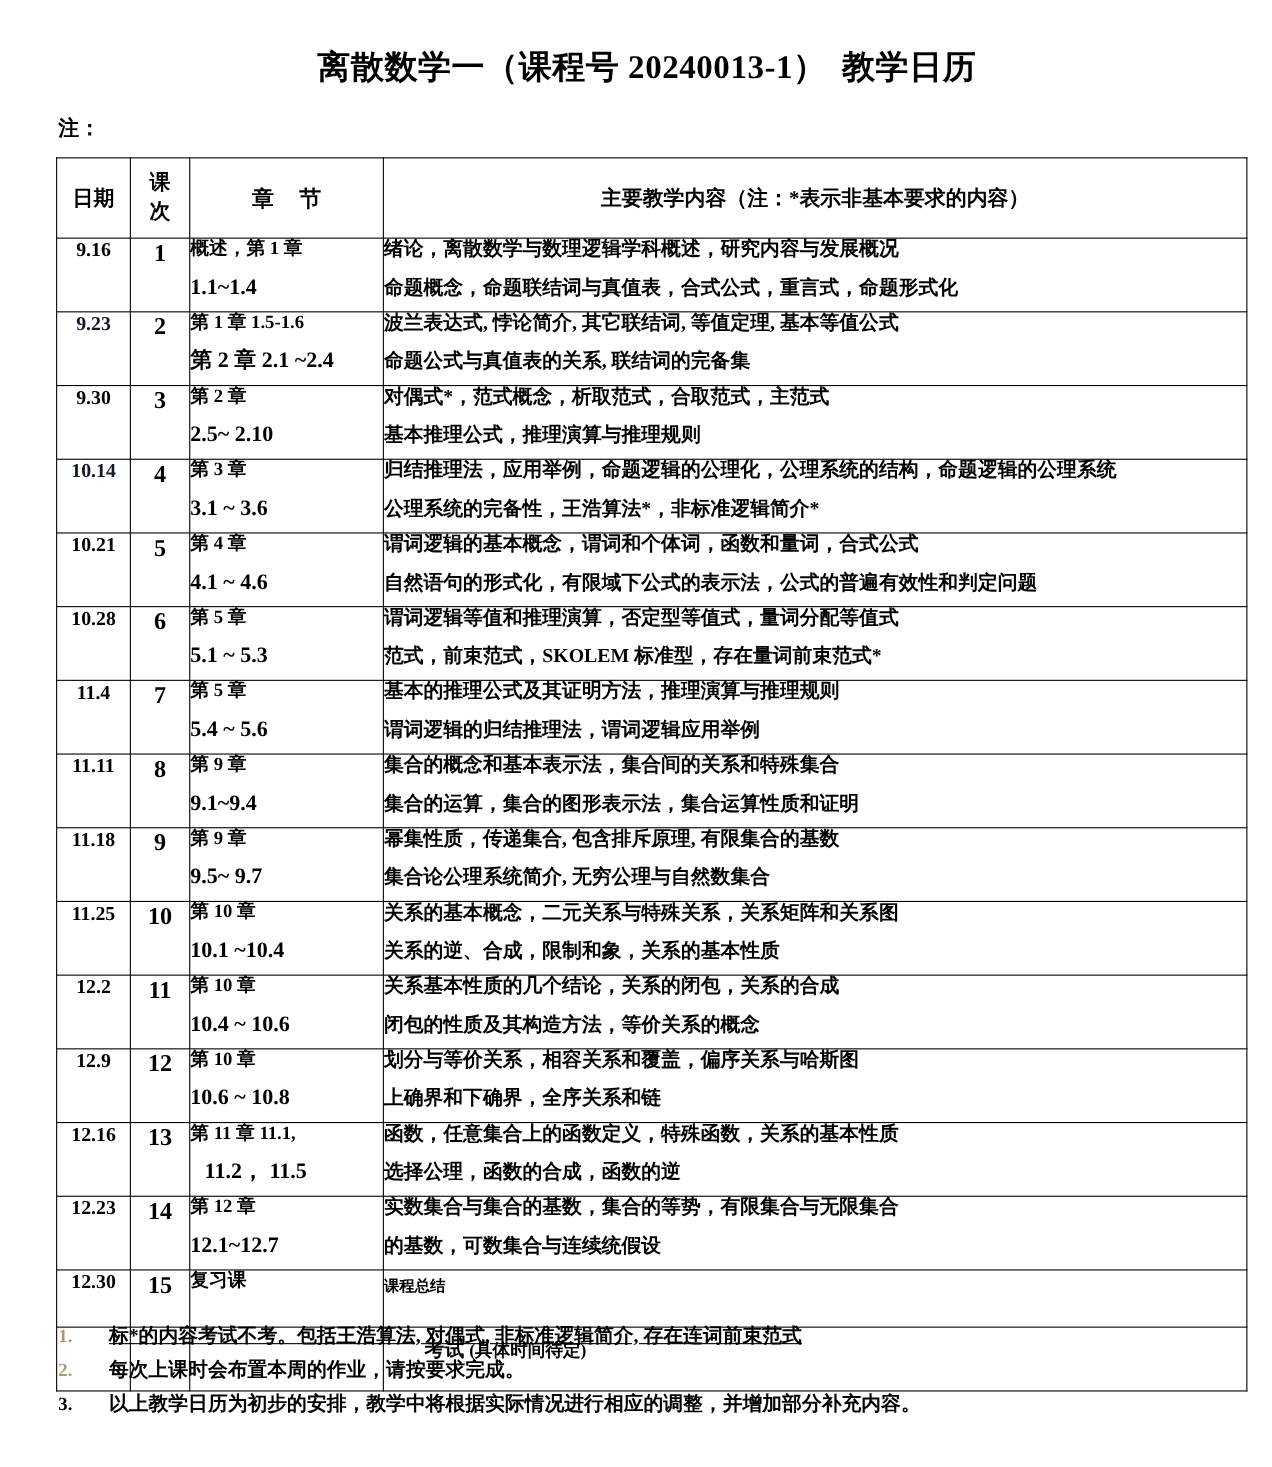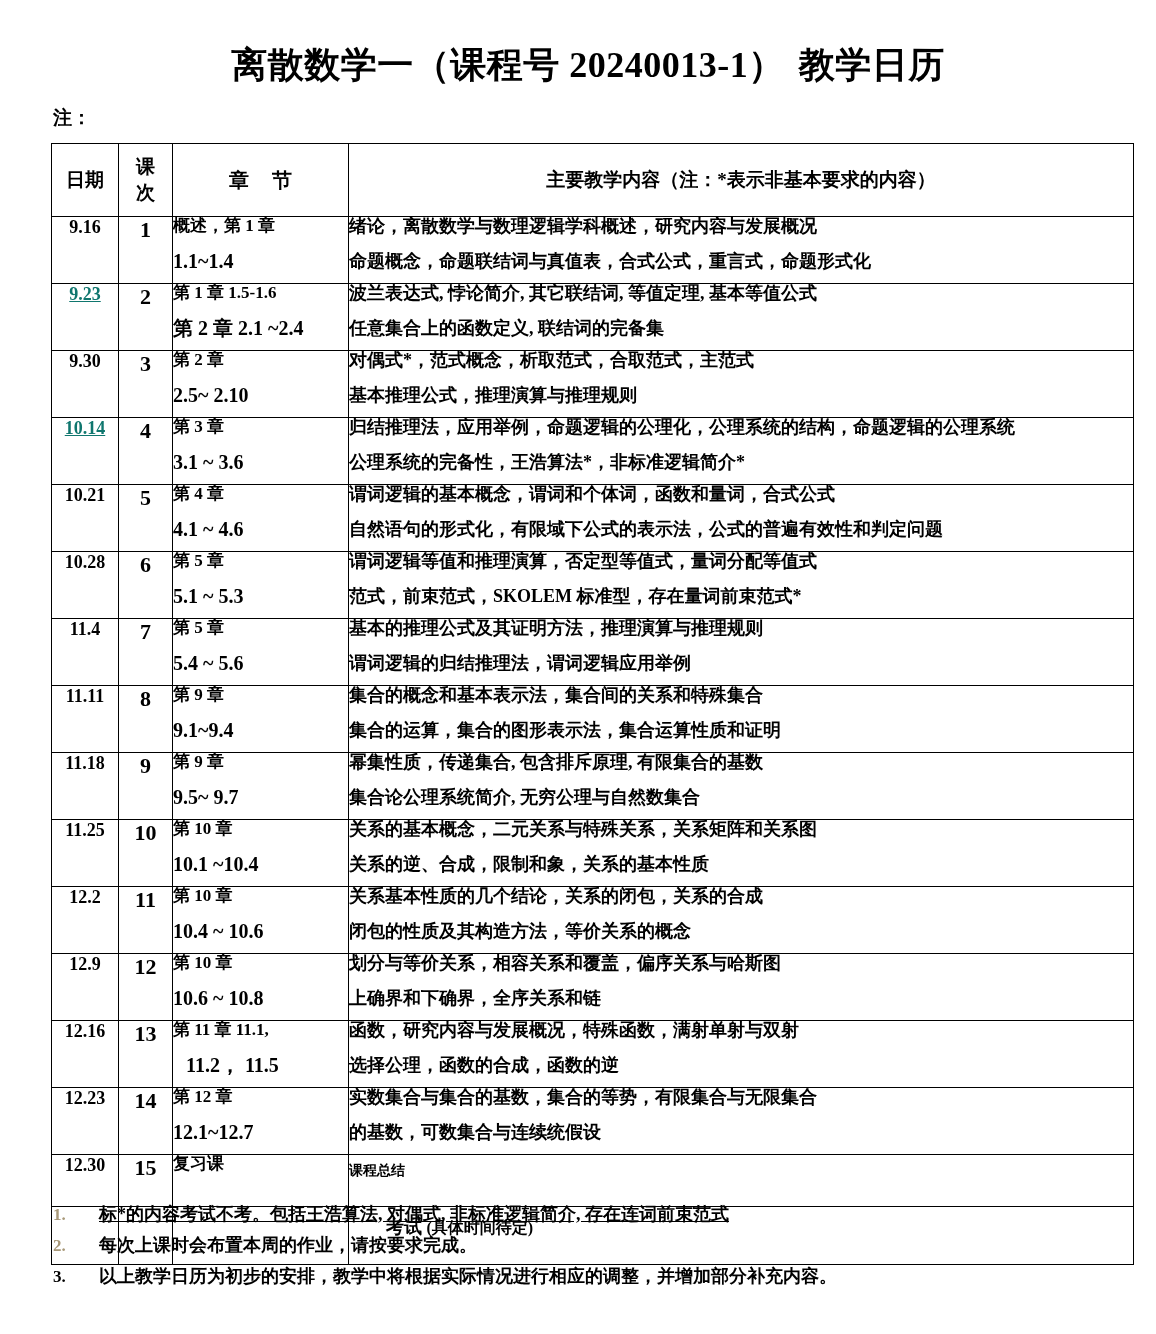--- a/index.html
+++ b/index.html
@@ -20,21 +20,21 @@
   .page {
     position: relative;
     width: 1156px;
     height: 1334px;
     box-sizing: border-box;
   }
 
   
   .doc-title {
     text-align: center;
-    font-size: 36px;
+    font-size: 30px;
     font-weight: bold;
     letter-spacing: 0.5px;
     padding-top: 44px;
     padding-left: 20px;
     line-height: 1.2;
     white-space: nowrap;
   }
   .doc-title .tail {
     margin-left: 14px;
   }
@@ -97,22 +97,21 @@
   
   tr.body-row td {
     height: 66px;
   }
   td.date {
     text-align: center;
     font-size: 18px;
     padding-top: 12px;
   }
   td.date .link {
-    color: #0f766e;
-    text-decoration: underline;
+    color: #0f172a;
   }
   td.session {
     text-align: center;
     font-size: 22px;
     padding-top: 10px;
   }
   td.chapter {
     padding-left: 13px;
     font-size: 17px;
     line-height: 1.0;
@@ -211,21 +210,21 @@
           </tr>
           <tr class="body-row">
             <td class="date"><span class="link">9.23</span></td>
             <td class="session">2</td>
             <td class="chapter">
               <span class="l1">第 1 章 1.5-1.6</span>
               <span class="l2">第 2 章 2.1 ~2.4</span>
             </td>
             <td class="content">
               <span class="l1">波兰表达式, 悖论简介, 其它联结词, 等值定理, 基本等值公式</span>
-              <span class="l2">任意集合上的函数定义, 联结词的完备集</span>
+              <span class="l2">命题公式与真值表的关系, 联结词的完备集</span>
             </td>
           </tr>
           <tr class="body-row">
             <td class="date">9.30</td>
             <td class="session">3</td>
             <td class="chapter">
               <span class="l1">第 2 章</span>
               <span class="l2">2.5~ 2.10</span>
             </td>
             <td class="content">
@@ -342,21 +341,21 @@
             </td>
           </tr>
           <tr class="body-row">
             <td class="date">12.16</td>
             <td class="session">13</td>
             <td class="chapter">
               <span class="l1">第 11 章 11.1,</span>
               <span class="l2 indent">11.2， 11.5</span>
             </td>
             <td class="content">
-              <span class="l1">函数，研究内容与发展概况，特殊函数，满射单射与双射</span>
+              <span class="l1">函数，任意集合上的函数定义，特殊函数，关系的基本性质</span>
               <span class="l2">选择公理，函数的合成，函数的逆</span>
             </td>
           </tr>
           <tr class="body-row">
             <td class="date">12.23</td>
             <td class="session">14</td>
             <td class="chapter">
               <span class="l1">第 12 章</span>
               <span class="l2">12.1~12.7</span>
             </td>

